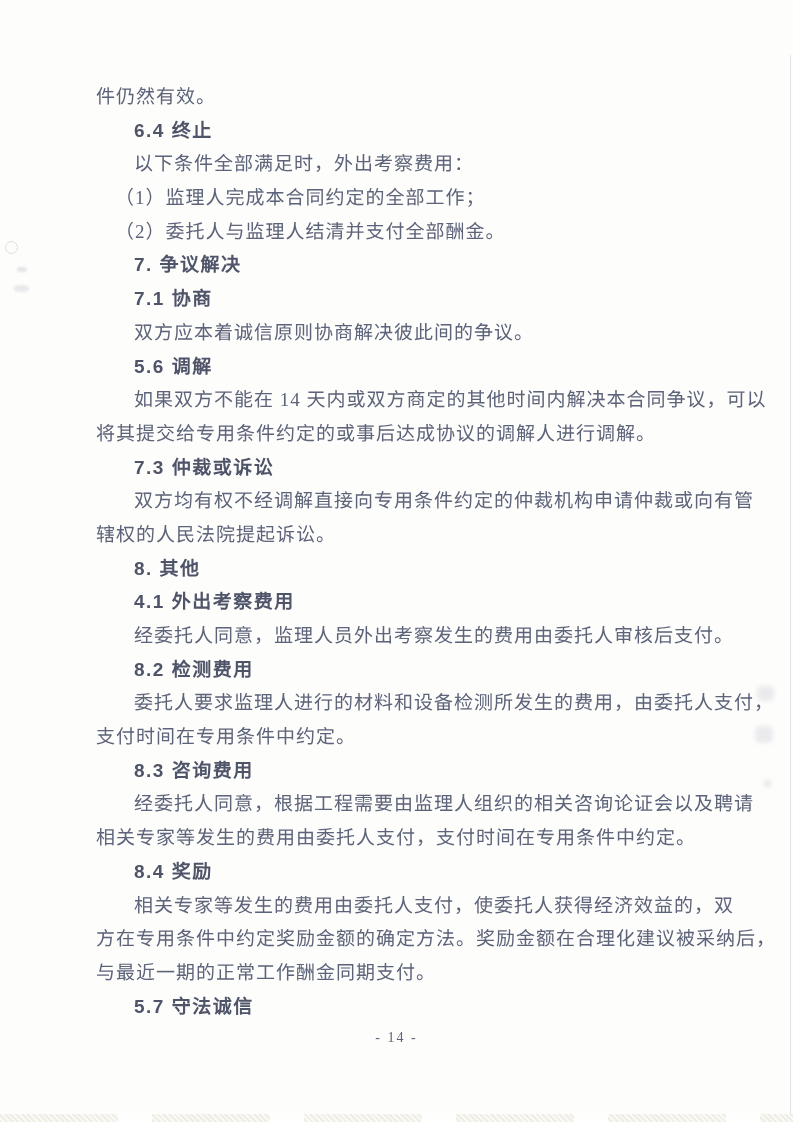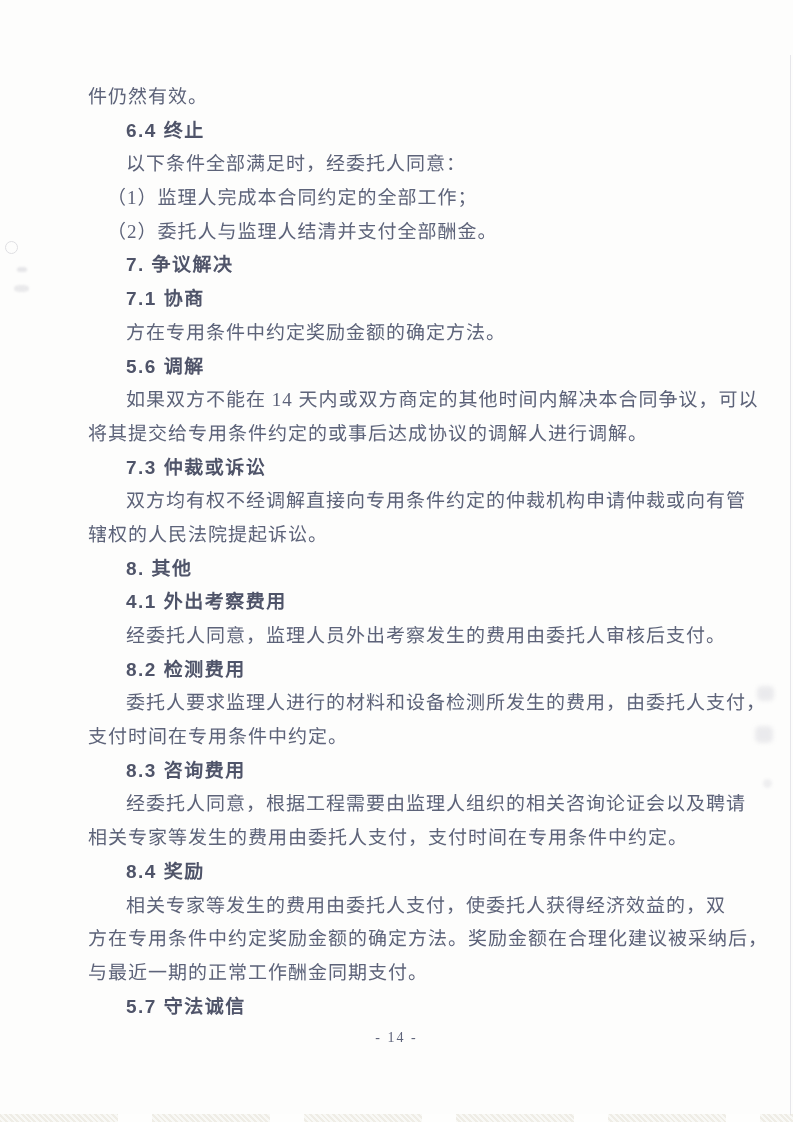--- a/index.html
+++ b/index.html
@@ -22,20 +22,21 @@
     width: 632px;
   }
   .line {
     height: 33.7px;
     line-height: 33.7px;
     font-size: 19px;
     letter-spacing: 1px;
     color: #5d6379;
     white-space: nowrap;
     font-family: "Liberation Serif", "DejaVu Serif", serif;
+    margin-left: 8px;
   }
   .heading {
     font-family: Liberation Sans, sans-serif;
     font-weight: bold;
     color: #4f5469;
     letter-spacing: 1.5px;
   }
   .indent-2 { padding-left: 38px; }   
   .indent-1 { padding-left: 19px; }   
   .footer {
@@ -94,26 +95,26 @@
   }
 </style>
 </head>
 <body>
 
 <div class="page">
 
   <div class="text-block">
     <div class="line">件仍然有效。</div>
     <div class="line heading indent-2">6.4 终止</div>
-    <div class="line indent-2">以下条件全部满足时，经委托人同意：</div>
+    <div class="line indent-2">以下条件全部满足时，外出考察费用：</div>
     <div class="line indent-1">（1）监理人完成本合同约定的全部工作；</div>
     <div class="line indent-1">（2）委托人与监理人结清并支付全部酬金。</div>
     <div class="line heading indent-2">7. 争议解决</div>
     <div class="line heading indent-2">7.1 协商</div>
-    <div class="line indent-2">方在专用条件中约定奖励金额的确定方法。</div>
+    <div class="line indent-2">双方应本着诚信原则协商解决彼此间的争议。</div>
     <div class="line heading indent-2">5.6 调解</div>
     <div class="line indent-2">如果双方不能在 14 天内或双方商定的其他时间内解决本合同争议，可以</div>
     <div class="line">将其提交给专用条件约定的或事后达成协议的调解人进行调解。</div>
     <div class="line heading indent-2">7.3 仲裁或诉讼</div>
     <div class="line indent-2">双方均有权不经调解直接向专用条件约定的仲裁机构申请仲裁或向有管</div>
     <div class="line">辖权的人民法院提起诉讼。</div>
     <div class="line heading indent-2">8. 其他</div>
     <div class="line heading indent-2">4.1 外出考察费用</div>
     <div class="line indent-2">经委托人同意，监理人员外出考察发生的费用由委托人审核后支付。</div>
     <div class="line heading indent-2">8.2 检测费用</div>

